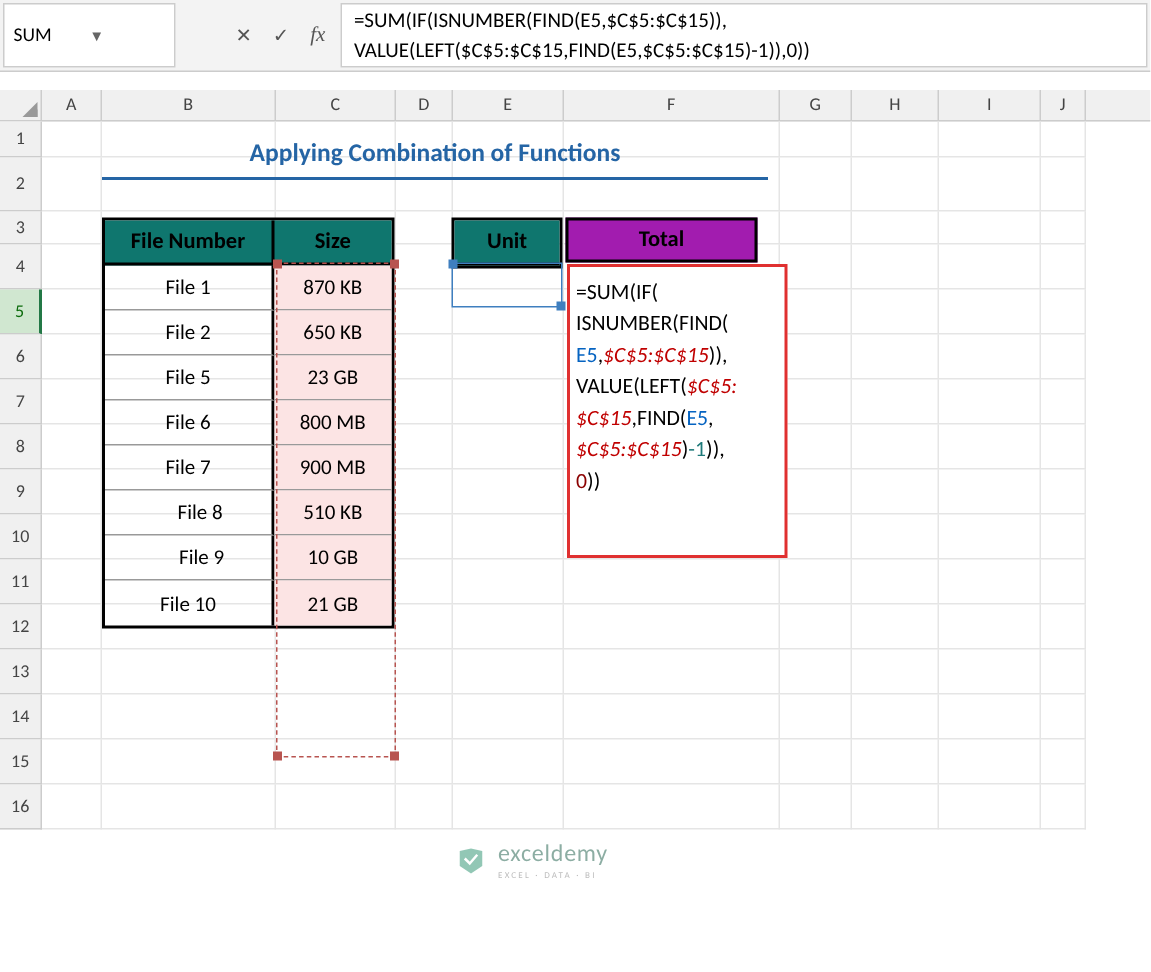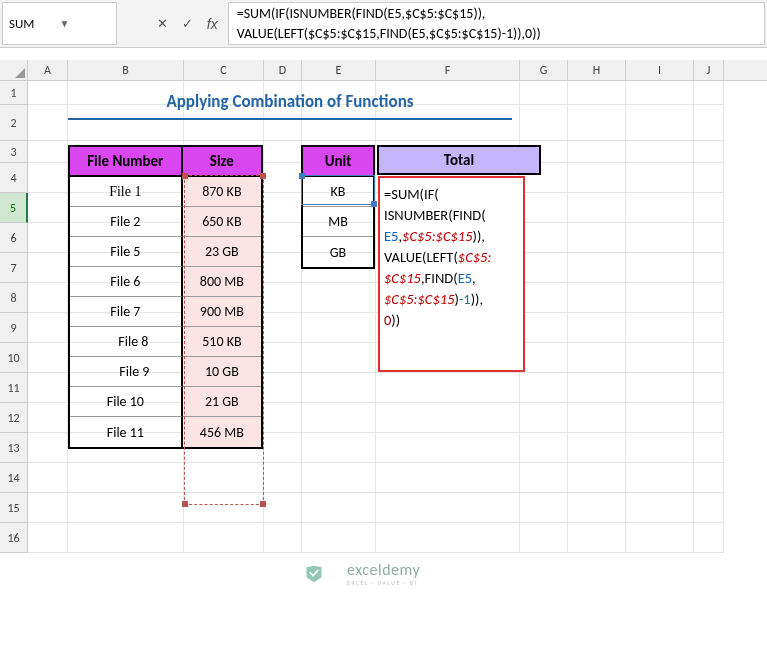--- a/index.html
+++ b/index.html
@@ -6,21 +6,21 @@
 body { font-family: Calibri, Arial, sans-serif; font-size: 13px; background: #fff; width: 767px; height: 648px; overflow: hidden; position: relative; }
 
 
 .formula-bar-row { display: flex; align-items: stretch; border-bottom: 1px solid #ccc; height: 48px; background: #f3f3f3; }
 .name-box { width: 115px; display: flex; align-items: center; padding: 0 6px; background: #fff; border: 1px solid #ccc; margin: 2px; position: relative; }
 .name-box span { flex: 1; }
 .name-box .dd { color: #666; font-size: 10px; }
 .fb-gap { width: 30px; }
 .fb-icons { display: flex; align-items: center; gap: 14px; padding: 0 8px; color: #555; }
 .fb-icons span { cursor: pointer; }
-.fx { font-style: italic; font-family: Liberation Sans, sans-serif; font-size: 14px; color: #555; }
+.fx { font-style: italic; font-family: Liberation Serif, serif; font-size: 14px; color: #555; }
 .formula-text { flex: 1; background: #fff; border: 1px solid #ccc; margin: 2px; padding: 4px 8px; font-size: 14px; display: flex; align-items: center; line-height: 1.4; }
 
 
 .grid { position: absolute; top: 60px; left: 0; right: 0; bottom: 0; }
 .col-headers { display: flex; background: #f0f0f0; border-bottom: 1px solid #ccc; }
 .row-select-all { width: 28px; height: 20px; border-right: 1px solid #ccc; background: #f0f0f0; position: relative; }
 .row-select-all::after { content:''; position:absolute; right:2px; bottom:2px; border:5px solid transparent; border-right-color:#999; border-bottom-color:#999; }
 .ch { height: 20px; border-right: 1px solid #ccc; text-align: center; color: #444; font-size: 12px; line-height: 20px; }
 .row { display: flex; }
 .rh { width: 28px; text-align: center; background: #f0f0f0; border-right: 1px solid #ccc; border-bottom: 1px solid #ccc; font-size: 12px; color: #444; display: flex; align-items: center; justify-content: center; }
@@ -45,29 +45,29 @@
 .r3 { height: 22px; }
 .rn { height: 30px; }
 
 
 .title { position: absolute; left: 68px; top: 24px; width: 444px; height: 36px; display: flex; align-items: center; justify-content: center; color: #2565a5; font-size: 17px; font-weight: bold; border-bottom: 2.5px solid #2565a5; }
 
 
 .tbl { position: absolute; border: 2px solid #000; }
 .tbl1 { left: 68px; top: 85px; width: 195px; }
 .tbl2 { left: 301px; top: 85px; width: 74px; }
-.tbl-header { background: #d946ef; font-weight: bold; font-size: 15px; height: 30px; display: flex; }
+.tbl-header { background: #0f766e; font-weight: bold; font-size: 15px; height: 30px; display: flex; }
 .th-cell { display: flex; align-items: center; justify-content: center; border-right: 2px solid #000; border-bottom: 2px solid #000; }
 .th-cell:last-child { border-right: none; }
 .td-row { display: flex; height: 30px; }
 .td-cell { display: flex; align-items: center; justify-content: center; border-right: 2px solid #000; border-bottom: 1px solid #999; font-size: 14px; }
 .td-cell:last-child { border-right: none; }
 .td-row:last-child .td-cell { border-bottom: none; }
 .size-cell { background: #fce4e4; }
-.tot-h { position: absolute; left: 377px; top: 85px; width: 164px; height: 30px; background: #c4b5fd; border: 2px solid #000; display: flex; align-items: center; justify-content: center; font-weight: bold; font-size: 15px; }
+.tot-h { position: absolute; left: 377px; top: 85px; width: 128px; height: 30px; background: #a21caf; border: 2px solid #000; display: flex; align-items: center; justify-content: center; font-weight: bold; font-size: 15px; }
 
 
 .range-c { position: absolute; left: 184px; top: 115px; width: 80px; height: 330px; border: 1px dashed #b85450; pointer-events: none; }
 .range-c::before, .range-c::after { content: ''; position: absolute; width: 6px; height: 6px; background: #b85450; }
 .range-c::before { top: -3px; left: -3px; }
 .range-c::after { bottom: -3px; right: -3px; }
 .range-c .h1 { position: absolute; width: 6px; height: 6px; background: #b85450; top: -3px; right: -3px; }
 .range-c .h2 { position: absolute; width: 6px; height: 6px; background: #b85450; bottom: -3px; left: -3px; }
 
 .e5-sel { position: absolute; left: 301px; top: 115px; width: 74px; height: 30px; border: 1.5px solid #3f7fbf; pointer-events: none; }
@@ -77,21 +77,21 @@
 
 
 .formula-overlay { position: absolute; left: 378px; top: 116px; width: 147px; height: 196px; border: 2.5px solid #e03030; background: #fff; padding: 6px 4px; font-size: 14.5px; line-height: 1.45; font-family: Calibri, Arial, sans-serif; }
 .fo-black { color: #000; }
 .fo-darkred { color: #8b0000; }
 .fo-blue { color: #0563c1; }
 .fo-red { color: #c00000; font-style: italic; }
 .fo-teal { color: #1f7a7a; }
 
 
-.watermark { position: absolute; left: 304px; top: 500px; display: flex; align-items: center; gap: 23px; opacity: 0.55; }
+.watermark { position: absolute; left: 304px; top: 500px; display: flex; align-items: center; gap: 8px; opacity: 0.55; }
 .wm-icon { width: 20px; height: 20px; position: relative; }
 .wm-icon svg { width: 20px; height: 20px; }
 .wm-txt { display: flex; flex-direction: column; }
 .wm-main { font-size: 16px; color: #2f6b58; font-weight: 500; letter-spacing: 0.5px; }
 .wm-sub { font-size: 6px; color: #888; letter-spacing: 1.5px; }
 </style>
 </head>
 <body>
 
 <div class="formula-bar-row">
@@ -336,21 +336,21 @@
 
   <div class="title">Applying Combination of Functions</div>
 
   <div class="tbl tbl1">
     <div class="tbl-header">
       <div class="th-cell" style="width:115px">File Number</div>
       <div class="th-cell" style="width:80px">Size</div>
     </div>
     <div id="tbl1-body">
         <div class="td-row">
-          <div class="td-cell" style="width: 115px; font-family: Liberation Serif, serif;">File 1</div>
+          <div class="td-cell" style="width: 115px;">File 1</div>
           <div class="td-cell size-cell" style="width: 80px;">870 KB</div>
         </div>
         <div class="td-row">
           <div class="td-cell" style="width: 115px;">File 2</div>
           <div class="td-cell size-cell" style="width: 80px;">650 KB</div>
         </div>
         <div class="td-row">
           <div class="td-cell" style="width: 115px;">File 5</div>
           <div class="td-cell size-cell" style="width: 80px;">23 GB</div>
         </div>
@@ -366,43 +366,28 @@
           <div class="td-cell" style="width: 115px; padding-left: 16px;">File 8</div>
           <div class="td-cell size-cell" style="width: 80px;">510 KB</div>
         </div>
         <div class="td-row">
           <div class="td-cell" style="width: 115px; padding-left: 18px;">File 9</div>
           <div class="td-cell size-cell" style="width: 80px;">10 GB</div>
         </div>
         <div class="td-row">
           <div class="td-cell" style="width: 115px;">File 10</div>
           <div class="td-cell size-cell" style="width: 80px;">21 GB</div>
-        </div>
-        <div class="td-row">
-          <div class="td-cell" style="width: 115px;">File 11</div>
-          <div class="td-cell size-cell" style="width: 80px;">456 MB</div>
         </div>
       </div>
   </div>
 
   <div class="tbl tbl2">
     <div class="tbl-header">
       <div class="th-cell" style="width:74px;border-right:none">Unit</div>
     </div>
-    <div id="tbl2-body">
-        <div class="td-row">
-          <div class="td-cell" style="width: 74px;">KB</div>
-        </div>
-        <div class="td-row">
-          <div class="td-cell" style="width: 74px;">MB</div>
-        </div>
-        <div class="td-row">
-          <div class="td-cell" style="width: 74px;">GB</div>
-        </div>
-      </div>
   </div>
 
   <div class="tot-h">Total</div>
 
   <div class="range-c">
       <div class="h1"></div>
       <div class="h2"></div>
     </div>
   <div class="e5-sel"></div>
 
@@ -418,16 +403,16 @@
 
   <div class="watermark">
     <div class="wm-icon">
       <svg viewBox="0 0 24 24">
           <path d="M3 4 L12 2 L21 4 L21 16 L12 22 L3 16 Z" fill="#3a9b7a"></path>
           <path d="M7 10 L11 14 L17 7" stroke="#fff" stroke-width="2" fill="none"></path>
         </svg>
     </div>
     <div class="wm-txt">
       <div class="wm-main">exceldemy</div>
-      <div class="wm-sub">EXCEL · VALUE · BI</div>
+      <div class="wm-sub">EXCEL · DATA · BI</div>
     </div>
   </div>
 </div>
 
 </body></html>

